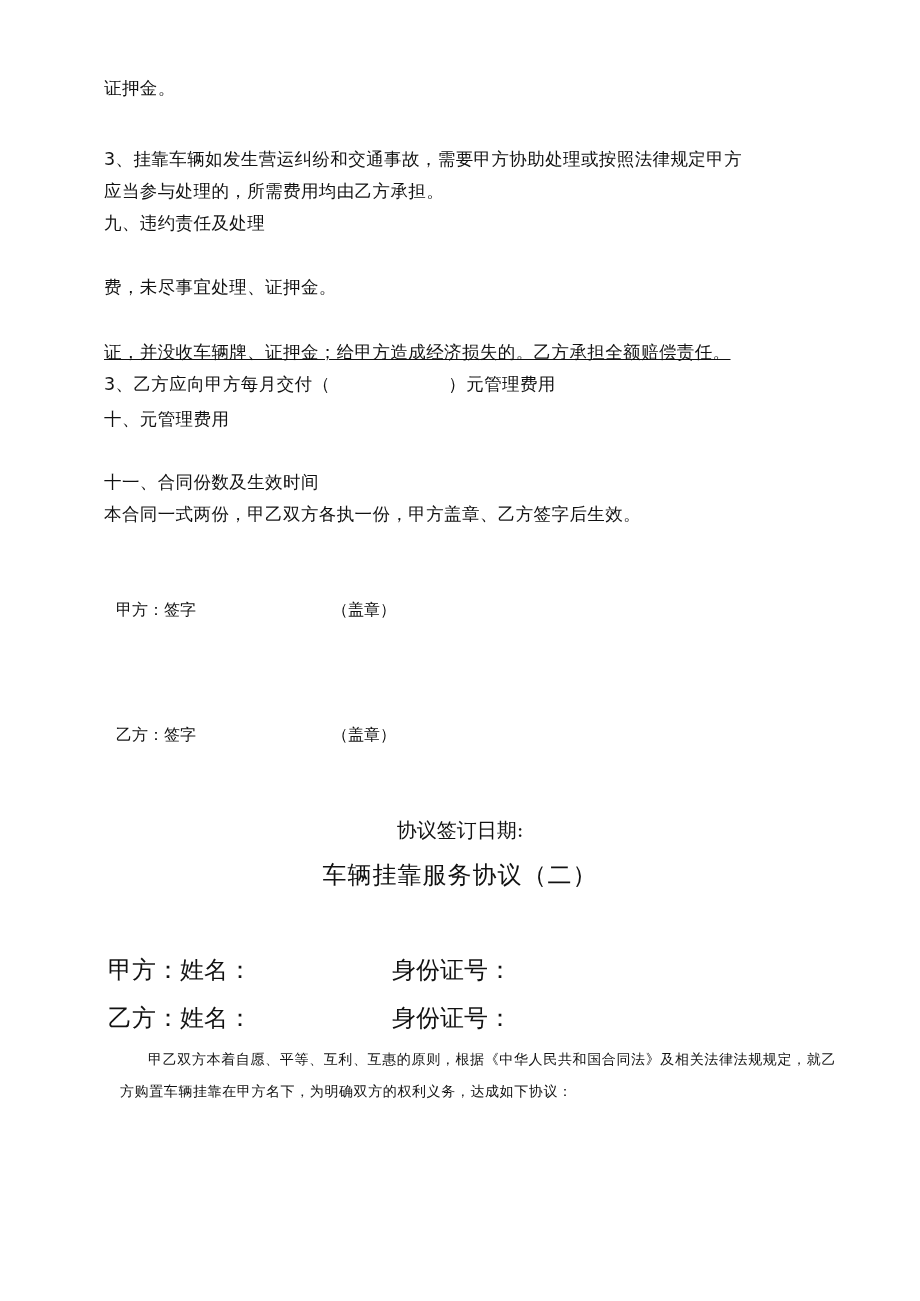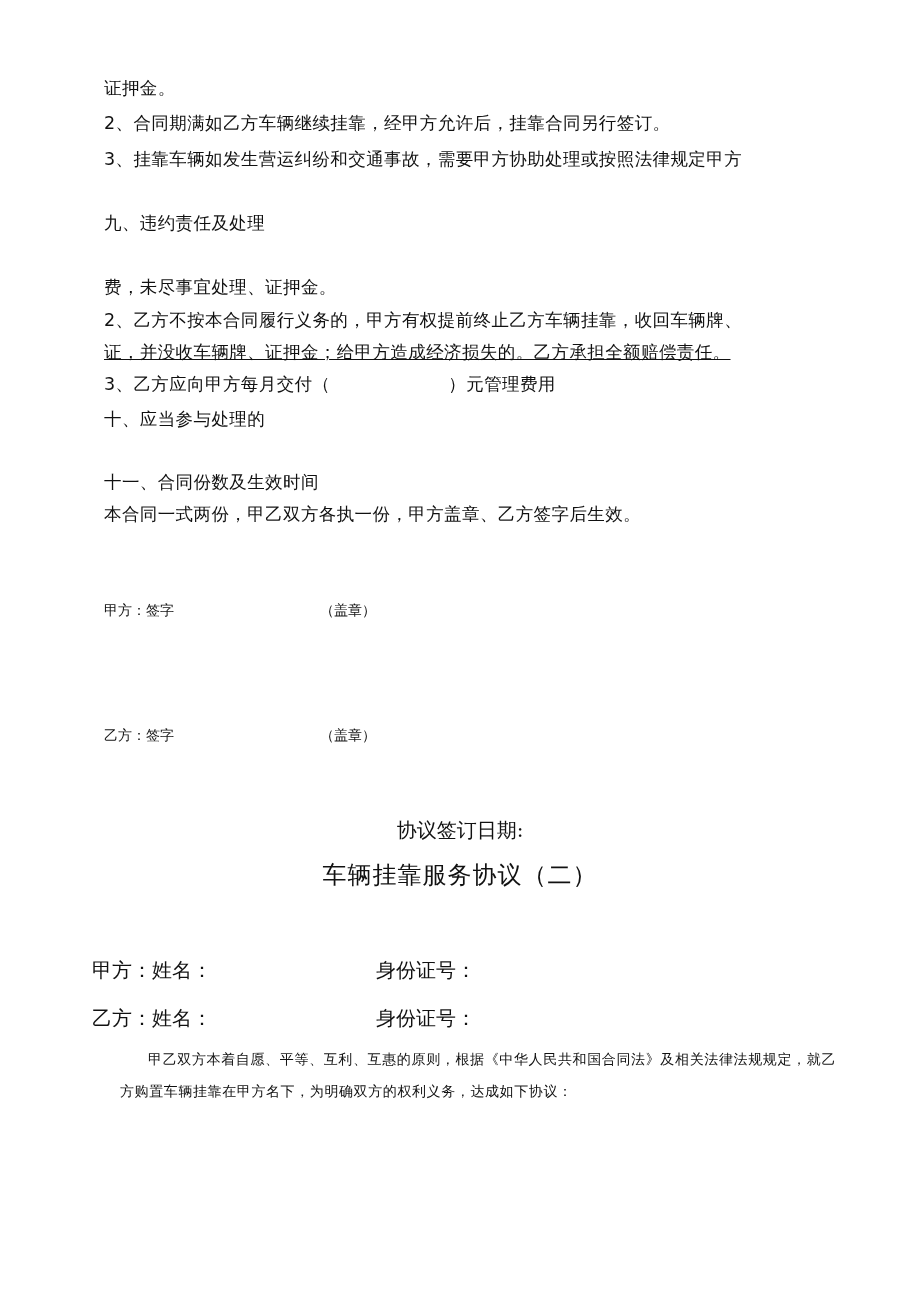--- a/index.html
+++ b/index.html
@@ -8,71 +8,68 @@
       font-family: "DejaVu Serif", "Liberation Serif", serif;
       color: #111111;
     }
     .page { position: absolute; left: 0; top: 0; width: 772px; height: 1301px; margin-top: 12px; }
     .line {
       position: absolute; left: 104px; white-space: nowrap;
       font-size: 17.5px; line-height: 24px; letter-spacing: 0.4px;
     }
     .line .num { font-family: "DejaVu Sans", "Liberation Sans", sans-serif; }
     .gap { display: inline-block; }
-    .sig { position: absolute; left: 104px; font-size: 14px; line-height: 24px; white-space: nowrap; }
+    .sig { position: absolute; left: 116px; font-size: 16px; line-height: 24px; white-space: nowrap; }
     .sig .seal { position: absolute; left: 216px; top: 0; }
     .date {
       position: absolute; left: 0; width: 920px; text-align: center; top: 806px;
       font-size: 20px; line-height: 24px;
     }
     .title {
       position: absolute; left: 0; width: 920px; text-align: center; top: 838px;
       font-size: 24px; line-height: 50px; letter-spacing: 1px;
     }
-    .party { position: absolute; left: 92px; font-size: 20px; line-height: 28px; white-space: nowrap; }
+    .party { position: absolute; left: 108px; font-size: 24px; line-height: 28px; white-space: nowrap; }
     .party .id { position: absolute; left: 284px; top: 0; }
     .para {
       position: absolute; left: 120px; width: 716px;
       font-size: 14px; line-height: 32px; letter-spacing: 0.6px;
       text-indent: 2em; text-align: justify;
     }
   </style>
 </head>
 <body>
 
 <div class="page">
 
   <div class="line" style="top:64px;">
     <span>证押金。</span>
   </div>
-  <div class="line" style="top:99px;">
-    <span class="num">2</span><span>、合同期满如乙方车辆继续挂靠，经甲方允许后，挂靠合同另行签订。</span>
-  </div>
   <div class="line" style="top:135px;">
     <span class="num">3</span><span>、挂靠车辆如发生营运纠纷和交通事故，需要甲方协助处理或按照法律规定甲方</span>
+  </div>
+  <div class="line" style="top:167px;">
+    <span>应当参与处理的，所需费用均由乙方承担。</span>
   </div>
 
   <div class="line" style="top:199px;">
     <span>九、违约责任及处理</span>
   </div>
   <div class="line" style="top:263px;">
     <span>费，未尽事宜处理、证押金。</span>
-  </div>
-  <div class="line" style="top:296px;">
-    <span class="num">2</span><span>、乙方不按本合同履行义务的，甲方有权提前终止乙方车辆挂靠，收回车辆牌、</span>
   </div>
   <div class="line" style="top:328px;text-decoration:underline;">
     <span>证，并没收车辆牌、证押金；给甲方造成经济损失的。乙方承担全额赔偿责任。</span>
   </div>
   <div class="line" style="top:360px;">
     <span class="num">3</span><span>、乙方应向甲方每月交付（</span><span class="gap" style="width:118px;"></span><span>）元管理费用</span>
   </div>
 
   <div class="line" style="top:395px;">
-    <span>十、应当参与处理的</span>
+    <span>十、元管理费用</span>
   </div>
 
   <div class="line" style="top:458px;">
     <span>十一、合同份数及生效时间</span>
   </div>
   <div class="line" style="top:490px;">
     <span>本合同一式两份，甲乙双方各执一份，甲方盖章、乙方签字后生效。</span>
   </div>
 
   <div class="sig" style="top:586px;">

